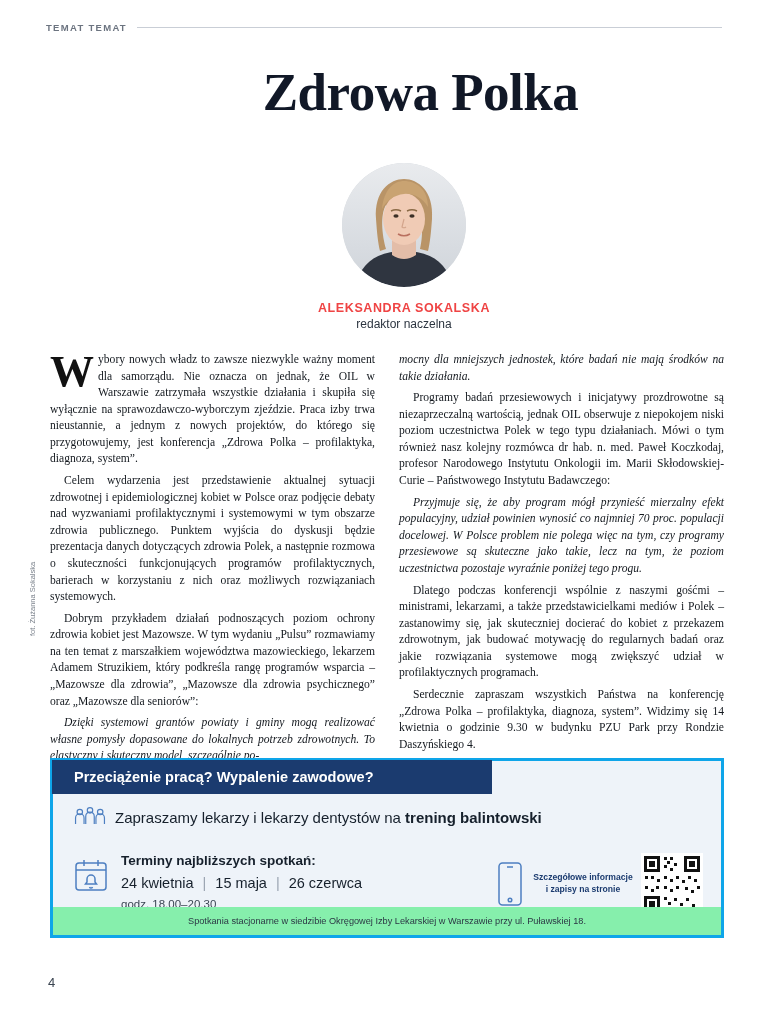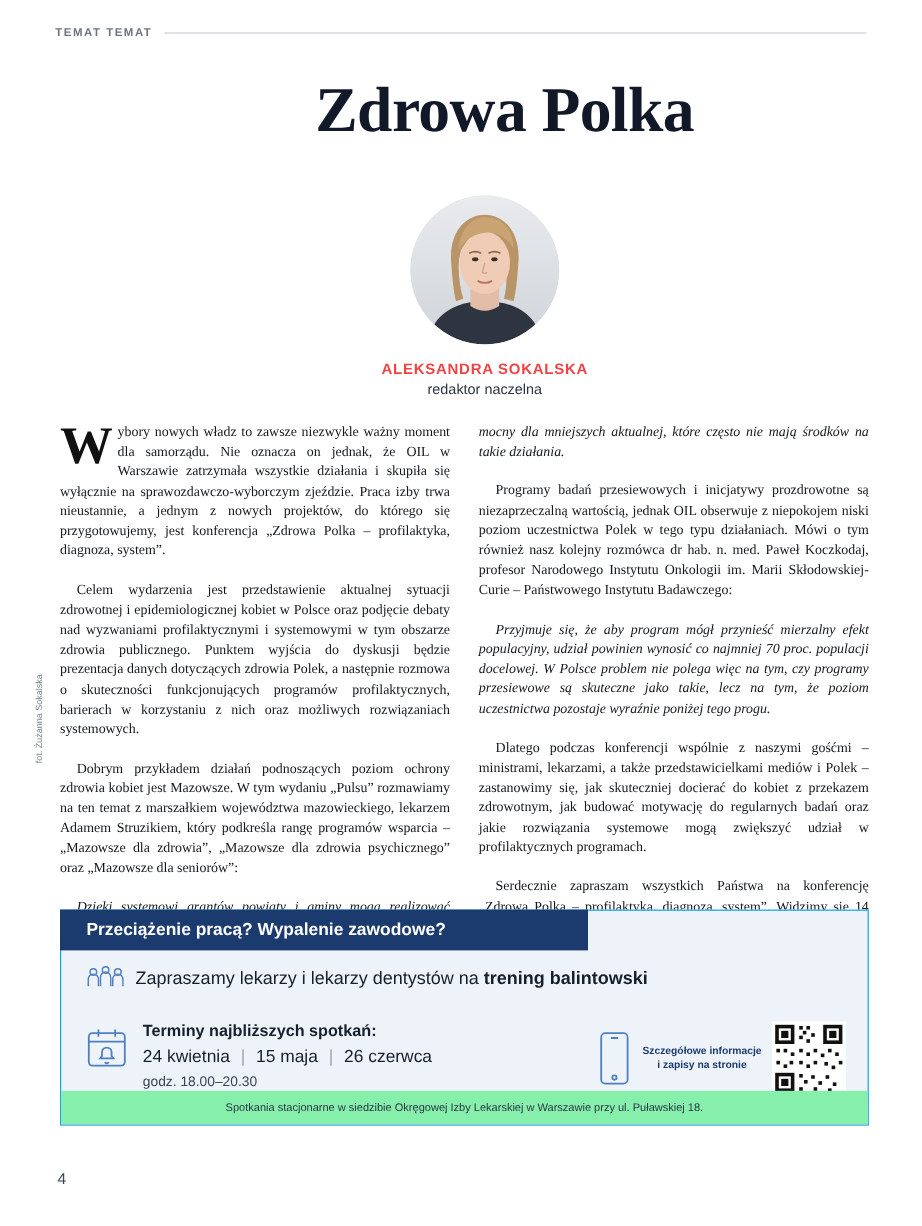--- a/index.html
+++ b/index.html
@@ -109,21 +109,21 @@
     text-align: justify;
     color: #13181e;
   }
   .col p {
     margin: 0;
     text-indent: 14px;
   }
   .col p.first {
     text-indent: 0;
   }
-  .col p + p { margin-top: 16px; }
+  .col p + p { margin-top: 5px; }
   .col .ital { font-style: italic; }
 
   
   .dropcap::first-letter {
     float: left;
     font-family: "Liberation Serif", serif;
     font-weight: 700;
     font-size: 44px;
     line-height: 35px;
     padding: 2px 4px 0 0;
@@ -153,21 +153,21 @@
   }
 
   
   .ad {
     position: absolute;
     left: 50px;
     top: 758px;
     width: 674px;
     height: 180px;
     background: #eef3f9;
-    border: 1px solid #0ea5e9;
+    border: 3px solid #0ea5e9;
     box-sizing: border-box;
   }
   .ad-header {
     position: absolute;
     left: -1px;
     top: -1px;
     width: 440px;
     height: 34px;
     background: #1b3b6f;
     display: flex;
@@ -340,21 +340,21 @@
   <div class="photo-credit">fot. Żużanna Sokalska</div>
 
   <div class="columns">
     <div class="col">
       <p class="first dropcap">Wybory nowych władz to zawsze niezwykle ważny moment dla samorządu. Nie oznacza on jednak, że OIL w Warszawie zatrzymała wszystkie działania i skupiła się wyłącznie na sprawozdawczo-wyborczym zjeździe. Praca izby trwa nieustannie, a jednym z nowych projektów, do którego się przygotowujemy, jest konferencja „Zdrowa Polka – profilaktyka, diagnoza, system”.</p>
       <p>Celem wydarzenia jest przedstawienie aktualnej sytuacji zdrowotnej i epidemiologicznej kobiet w Polsce oraz podjęcie debaty nad wyzwaniami profilaktycznymi i systemowymi w tym obszarze zdrowia publicznego. Punktem wyjścia do dyskusji będzie prezentacja danych dotyczących zdrowia Polek, a następnie rozmowa o skuteczności funkcjonujących programów profilaktycznych, barierach w korzystaniu z nich oraz możliwych rozwiązaniach systemowych.</p>
       <p>Dobrym przykładem działań podnoszących poziom ochrony zdrowia kobiet jest Mazowsze. W tym wydaniu „Pulsu” rozmawiamy na ten temat z marszałkiem województwa mazowieckiego, lekarzem Adamem Struzikiem, który podkreśla rangę programów wsparcia – „Mazowsze dla zdrowia”, „Mazowsze dla zdrowia psychicznego” oraz „Mazowsze dla seniorów”:</p>
       <p class="ital">Dzięki systemowi grantów powiaty i gminy mogą realizować własne pomysły dopasowane do lokalnych potrzeb zdrowotnych. To elastyczny i skuteczny model, szczególnie po-</p>
     </div>
     <div class="col">
-      <p class="first ital">mocny dla mniejszych aktualnej, które często nie mają środków na takie działania.</p>
+      <p class="first ital">mocny dla mniejszych jednostek, które badań nie mają środków na takie działania.</p>
       <p>Programy badań przesiewowych i inicjatywy prozdrowotne są niezaprzeczalną wartością, jednak OIL obserwuje z niepokojem niski poziom uczestnictwa Polek w tego typu działaniach. Mówi o tym również nasz kolejny rozmówca dr hab. n. med. Paweł Koczkodaj, profesor Narodowego Instytutu Onkologii im. Marii Skłodowskiej-Curie – Państwowego Instytutu Badawczego:</p>
       <p class="ital">Przyjmuje się, że aby program mógł przynieść mierzalny efekt populacyjny, udział powinien wynosić co najmniej 70 proc. populacji docelowej. W Polsce problem nie polega więc na tym, czy programy przesiewowe są skuteczne jako takie, lecz na tym, że poziom uczestnictwa pozostaje wyraźnie poniżej tego progu.</p>
       <p>Dlatego podczas konferencji wspólnie z naszymi gośćmi – ministrami, lekarzami, a także przedstawicielkami mediów i Polek – zastanowimy się, jak skuteczniej docierać do kobiet z przekazem zdrowotnym, jak budować motywację do regularnych badań oraz jakie rozwiązania systemowe mogą zwiększyć udział w profilaktycznych programach.</p>
       <p>Serdecznie zapraszam wszystkich Państwa na konferencję „Zdrowa Polka – profilaktyka, diagnoza, system”. Widzimy się 14 kwietnia o godzinie 9.30 w budynku PZU Park przy Rondzie Daszyńskiego 4.</p>
       <span class="end-dot">●</span>
     </div>
   </div>
 
   <div class="ad">
     <div class="ad-header">

